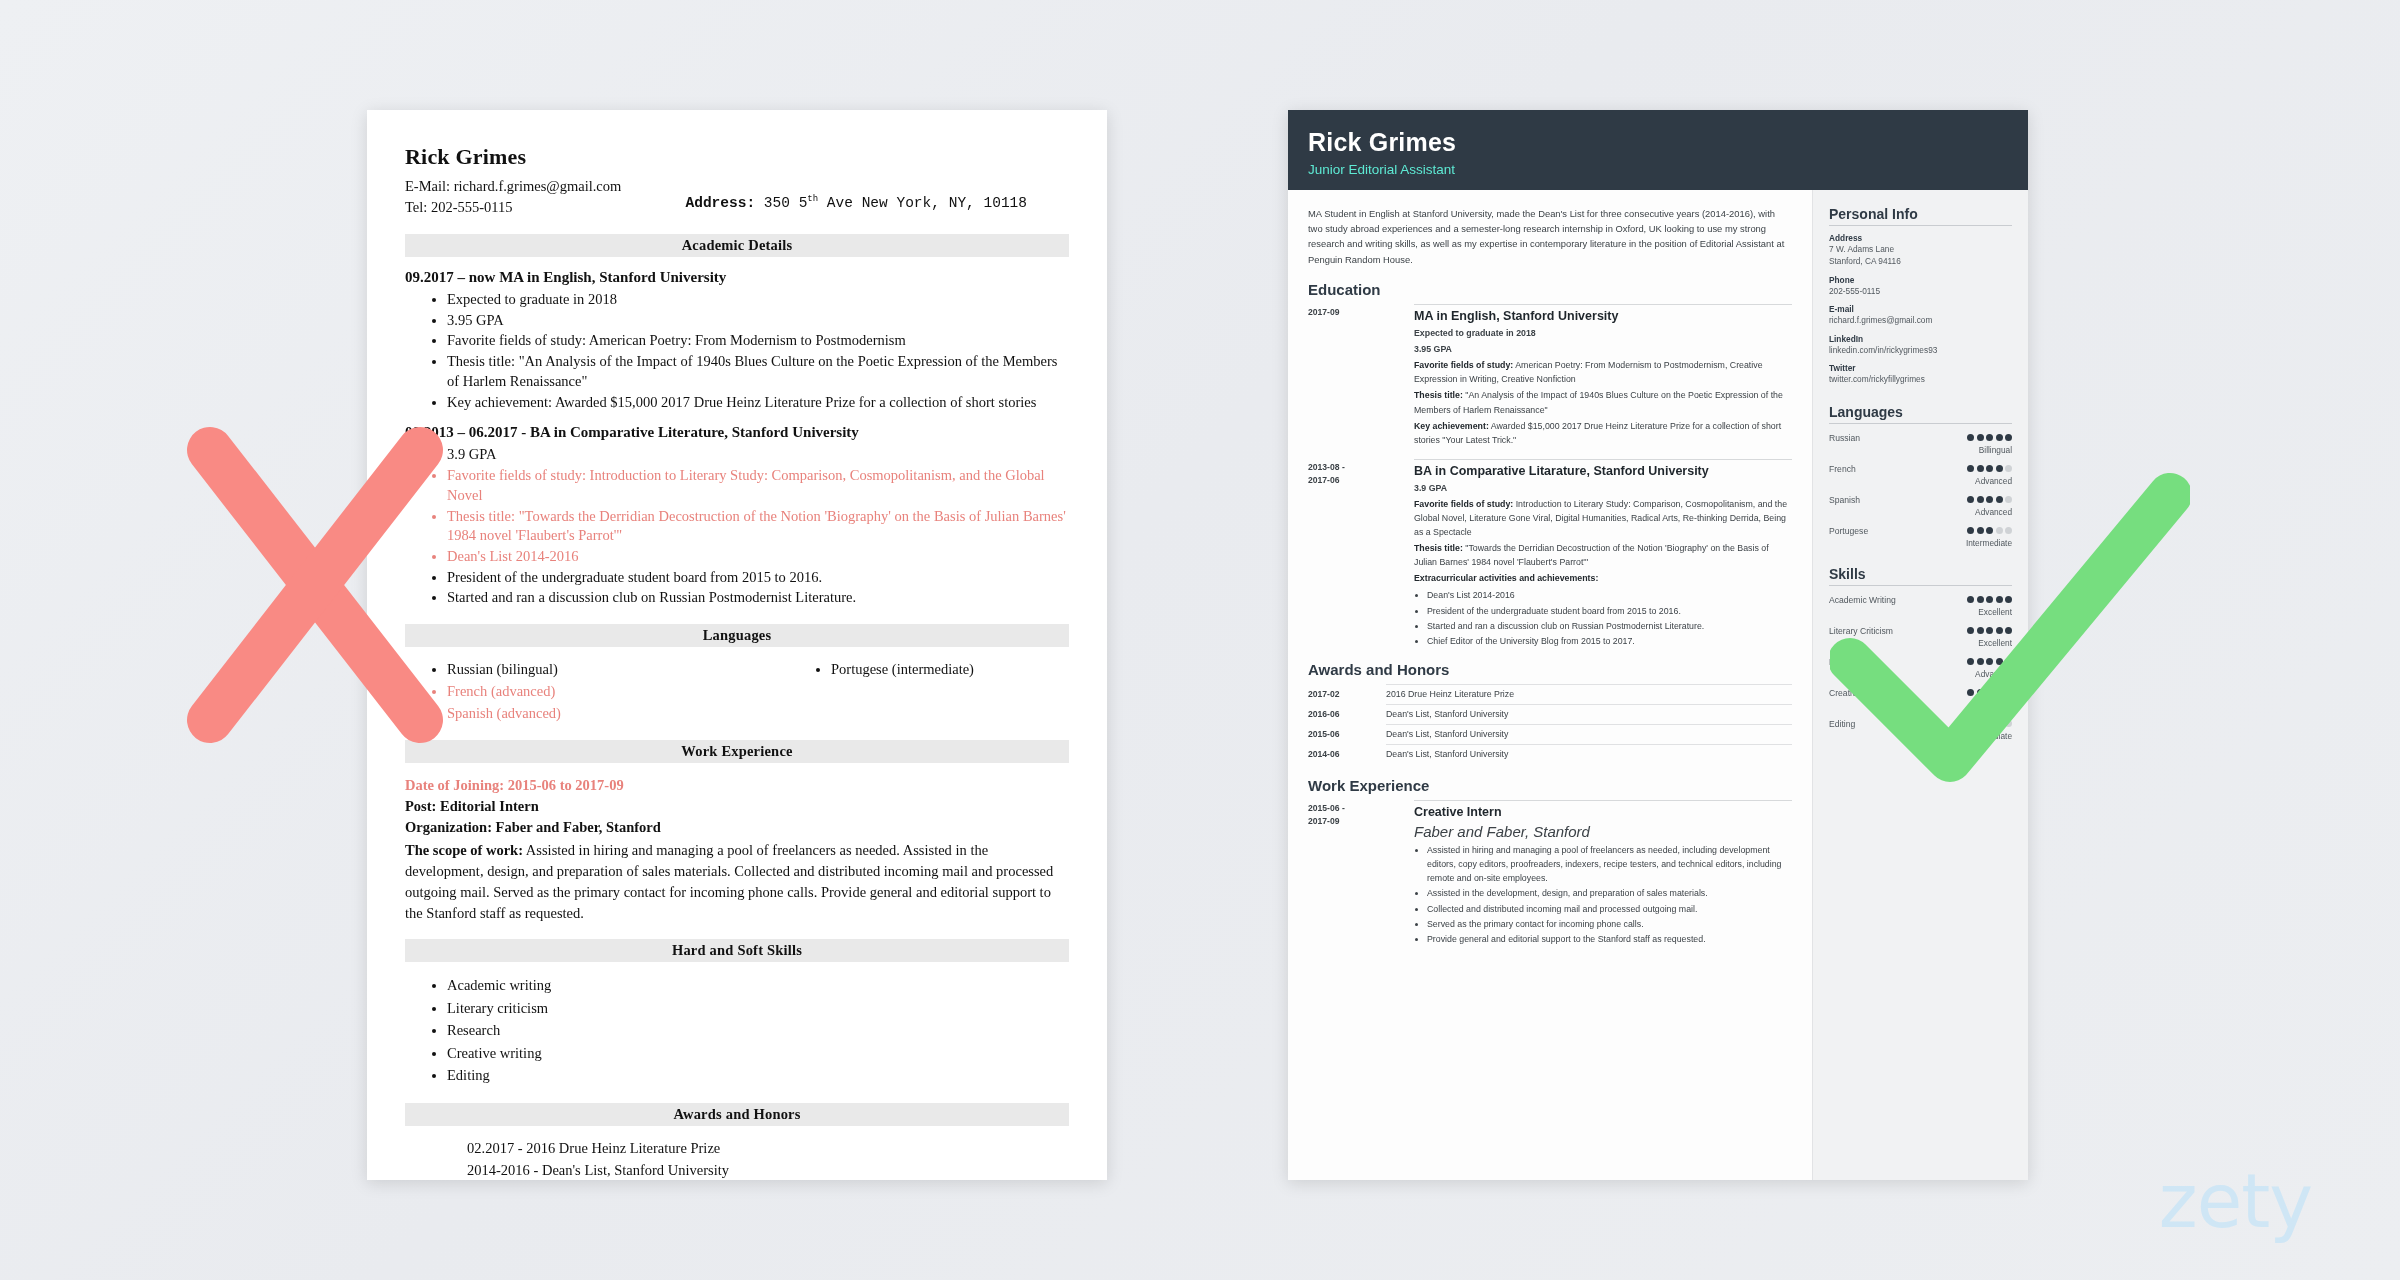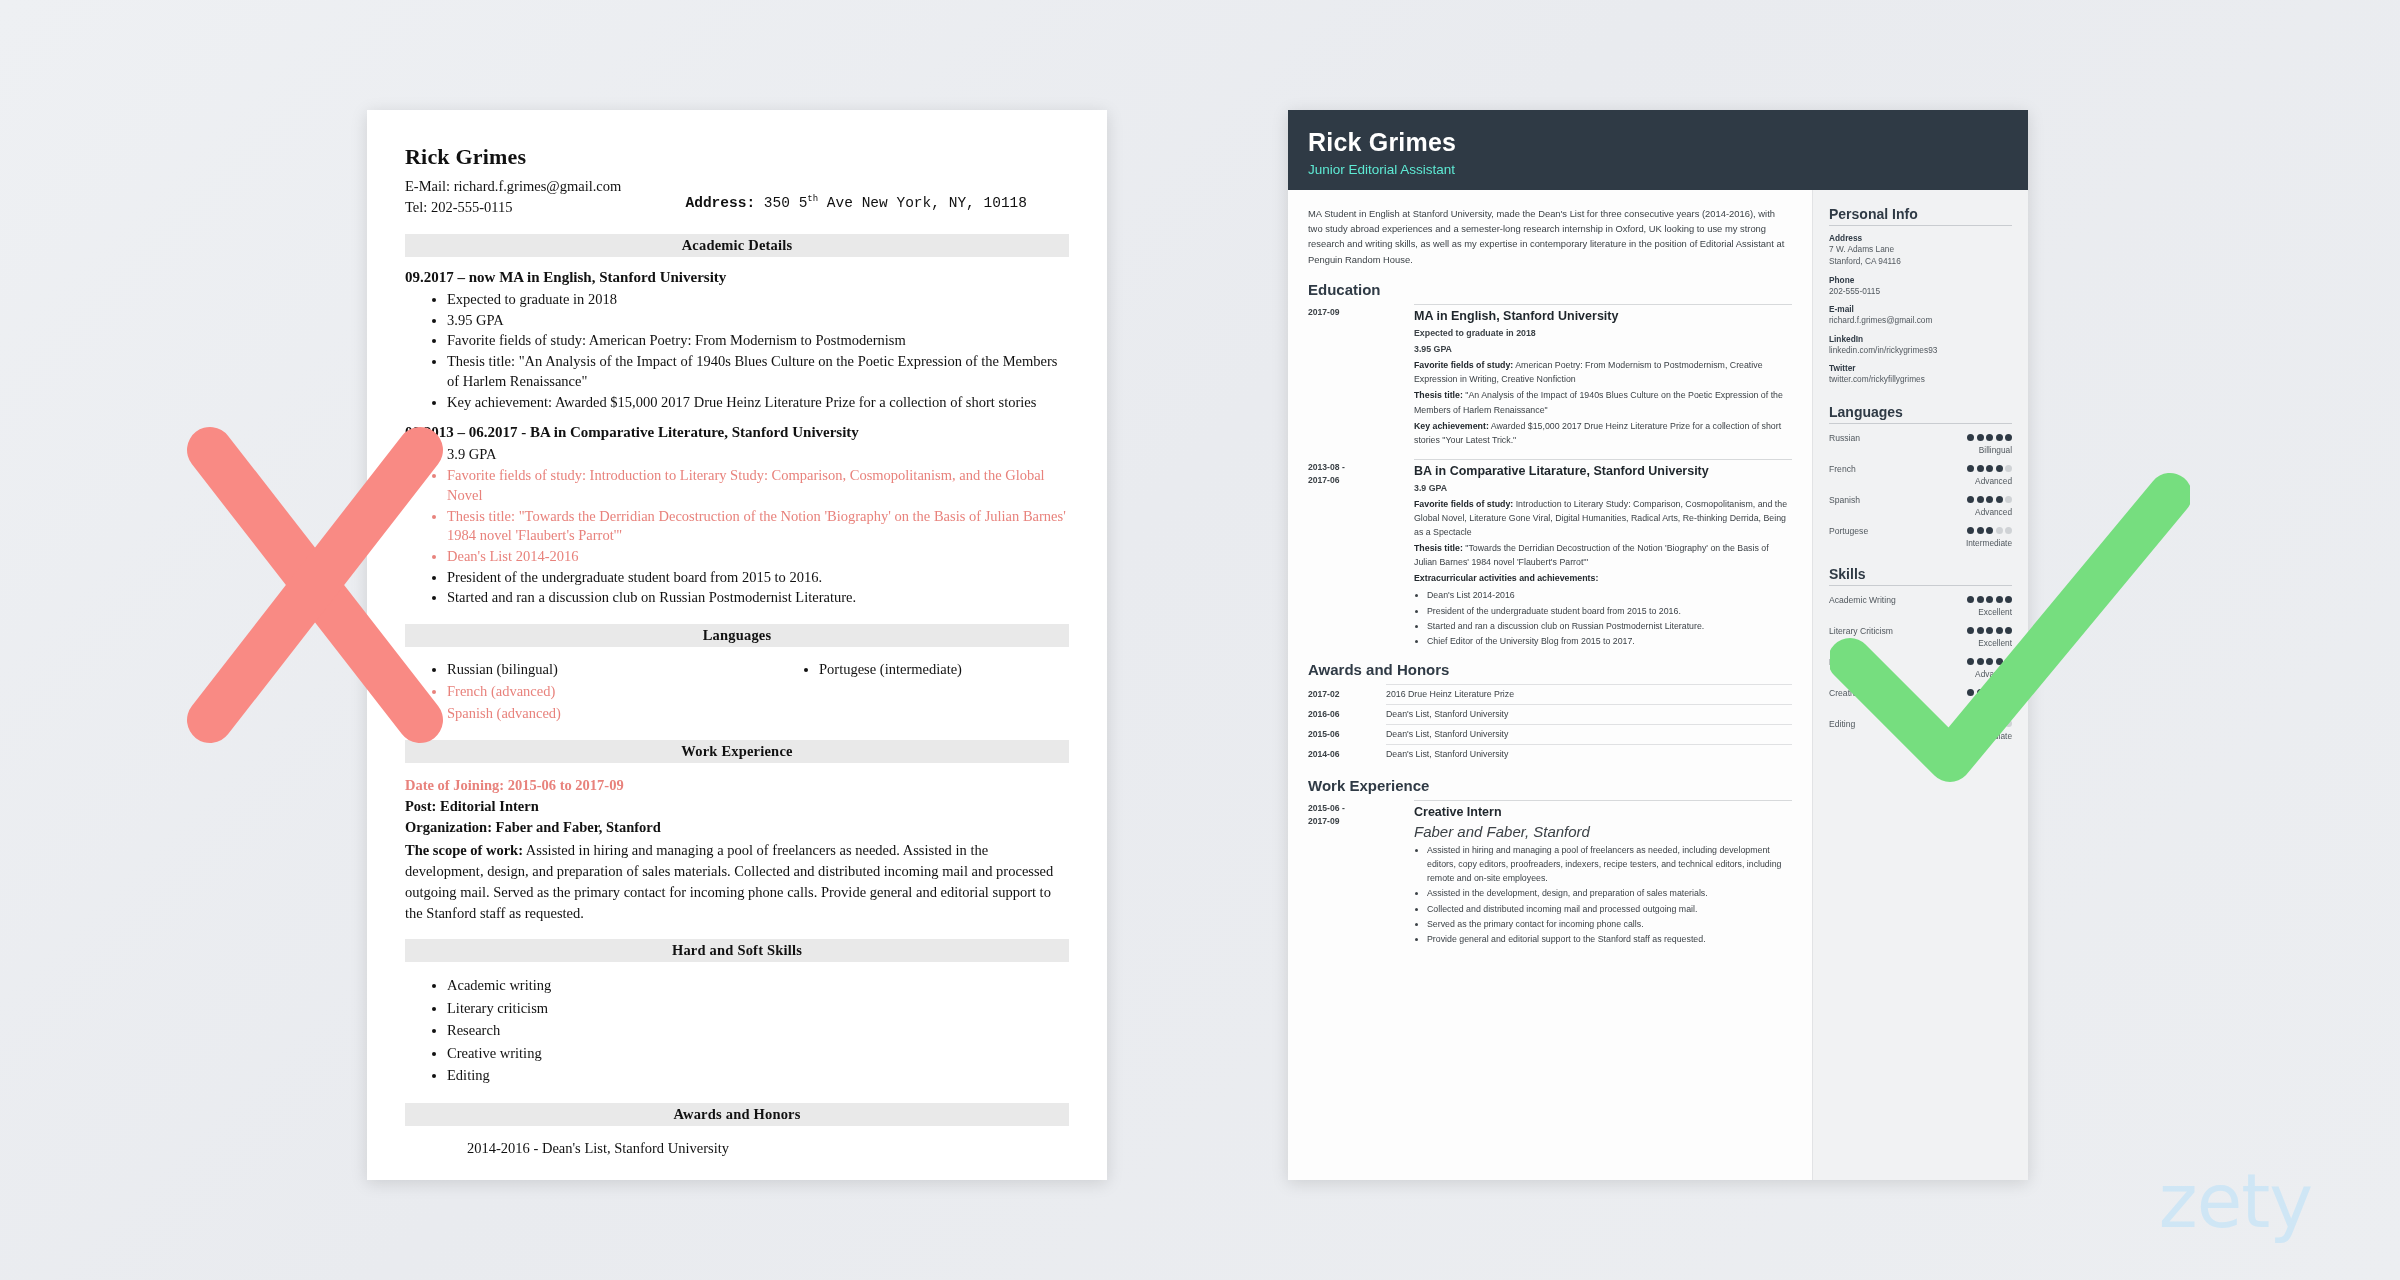--- a/index.html
+++ b/index.html
@@ -24,21 +24,21 @@
   .b-contact-left{font-size:14.5px;line-height:1.45;}
   .b-contact-right{font-size:14.5px;line-height:1.45;padding-top:17px;padding-right:42px;font-family:Liberation Mono, monospace;}
   .b-bar{
     background:#e9e9e9;text-align:center;font-weight:bold;font-size:14.5px;
     padding:3px 0;margin:16px 0 12px 0;letter-spacing:.2px;
   }
   .b-h{font-size:15px;font-weight:bold;margin:12px 0 4px 0;}
   .b-ul{margin:0 0 6px 0;padding-left:42px;}
   .b-ul li{font-size:14.5px;line-height:1.36;margin-bottom:1px;}
   .b-red{color:#e8827c;}
-  .b-langs{display:flex;margin:4px 0 2px 0;}
+  .b-langs{display:flex;margin:4px 0 2px 0;gap:12px;}
   .b-langs ul{margin:0;padding-left:42px;}
   .b-langs li{font-size:14.5px;line-height:1.5;}
   .b-langs .col1{width:330px;}
   .b-work{font-size:14.5px;line-height:1.44;}
   .b-work b{font-weight:bold;}
   .b-skills{margin:10px 0 0 0;padding-left:42px;}
   .b-skills li{font-size:14.5px;line-height:1.55;}
   .b-awards{font-size:14.5px;line-height:1.5;padding-left:62px;margin-top:8px;}
 
   
@@ -164,20 +164,21 @@
     <ul class="b-skills">
       <li>Academic writing</li>
       <li>Literary criticism</li>
       <li>Research</li>
       <li>Creative writing</li>
       <li>Editing</li>
     </ul>
 
     <div class="b-bar">Awards and Honors</div>
     <div class="b-awards">
+      <div>02.2017 - 2016 Drue Heinz Literature Prize</div>
       <div>2014-2016 - Dean's List, Stanford University</div>
     </div>
   </div>
 </div>
 
 <div id="good-resume">
   <div id="good-header">
     <div class="g-name">Rick Grimes</div>
     <div class="g-title">Junior Editorial Assistant</div>
   </div>

